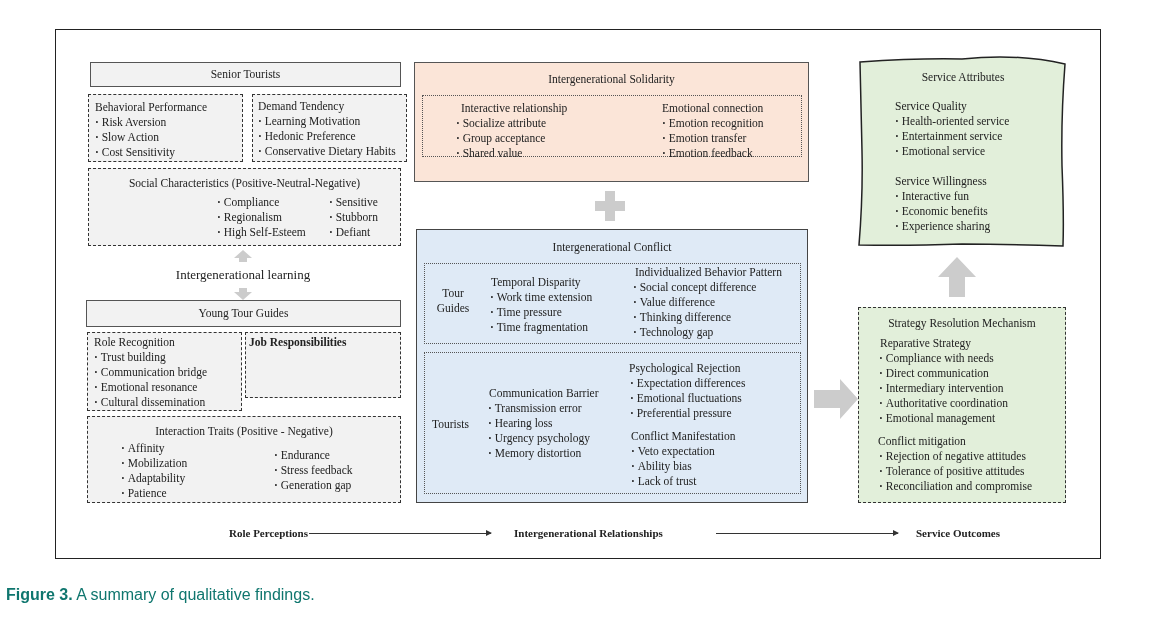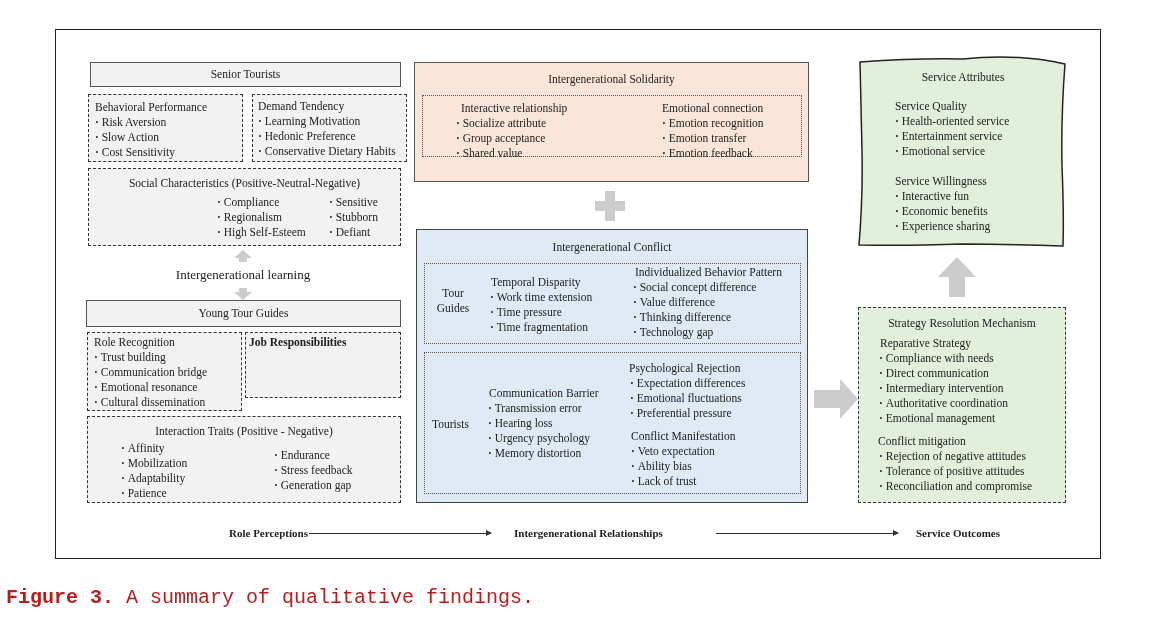--- a/index.html
+++ b/index.html
@@ -45,22 +45,22 @@
       background: #e2efda; border: 1.5px dashed #333;
       border-style: dashed;
     }
     .flow-label { position: absolute; font-weight: bold; font-size: 11px; top: 527px; }
     .flow-arrow { position: absolute; top: 533px; height: 1px; background: #333; }
     .flow-arrow::after {
       content: ""; position: absolute; right: -1px; top: -3px;
       border-left: 6px solid #333; border-top: 3.5px solid transparent; border-bottom: 3.5px solid transparent;
     }
     .caption {
-      position: absolute; left: 6px; top: 586px; font-family: Liberation Mono, monospace;
-      font-size: 20px; color: #b91c1c;
+      position: absolute; left: 6px; top: 586px; font-family: Liberation Sans, sans-serif;
+      font-size: 16px; color: #0f766e;
     }
     .caption b { font-weight: bold; }
   </style>
 </head>
 <body>
 
 <div class="frame"></div>
 
 <div class="title-box" style="left:90px;top:62px;width:311px;height:25px;line-height:23px;">
   <span>Senior Tourists</span>

